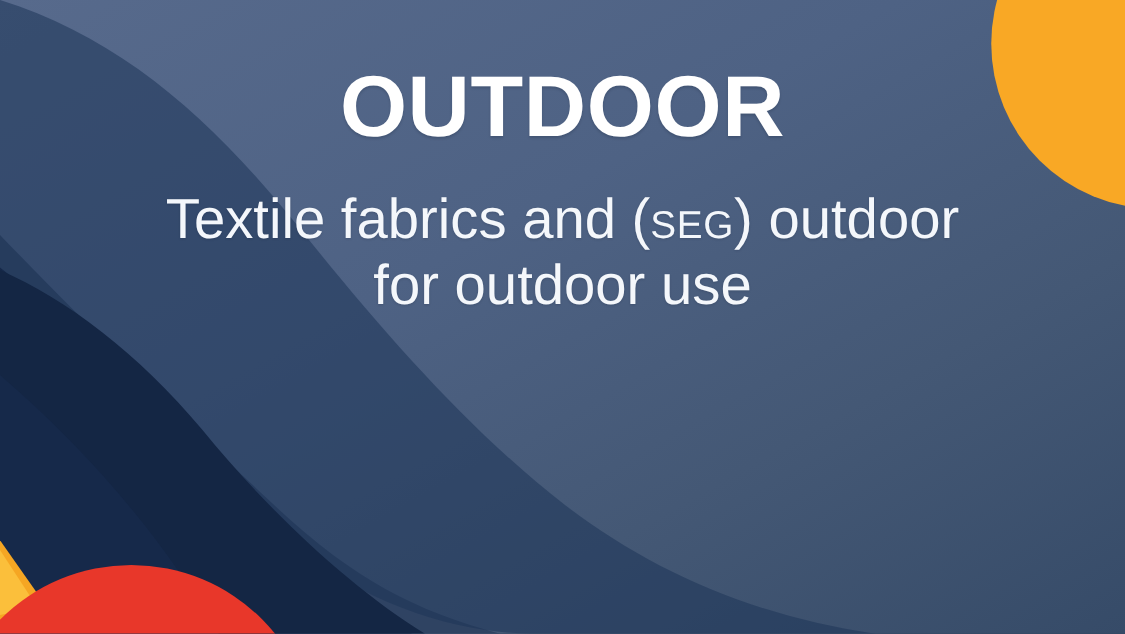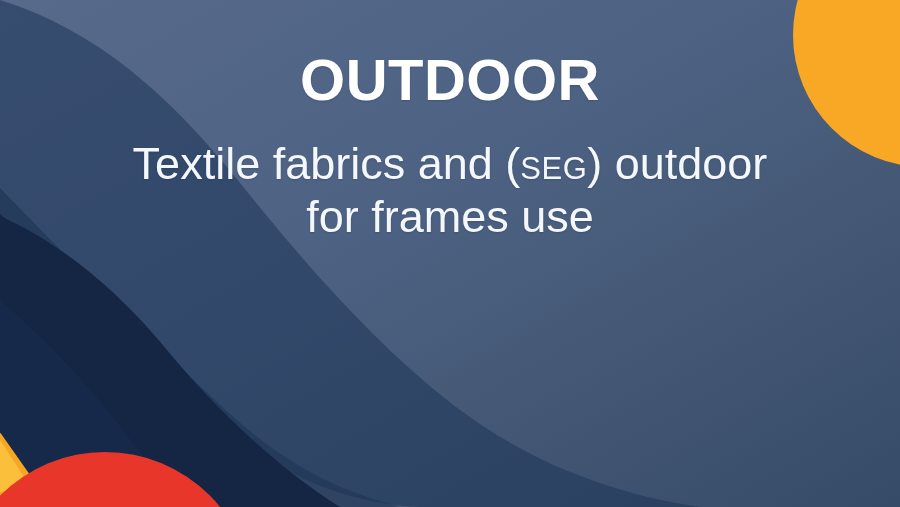--- a/index.html
+++ b/index.html
@@ -45,21 +45,21 @@
     color: #ffffff;
     font-weight: 700;
     font-size: 77px;
     line-height: 0.98;
     letter-spacing: 0.5px;
     text-align: center;
     margin: 0;
     text-shadow: 0 1px 2px rgba(10,20,40,0.18);
   }
   .title-line { display: block; white-space: nowrap; }
-  .title-line-1 { font-size: 58px; }
+  .title-line-1 { font-size: 69px; }
   .title-line-2 { font-size: 77px; margin-top: 8px; }
 
   .subtitle {
     color: #f4f7fb;
     font-weight: 500;
     font-size: 45px;
     line-height: 1.18;
     text-align: center;
     margin: 28px 0 0 0;
     text-shadow: 0 1px 2px rgba(10,20,40,0.16);
@@ -111,17 +111,17 @@
   </svg>
 
   <div class="content">
 
     <h1 class="title">
       <span class="title-line title-line-1">OUTDOOR</span>
     </h1>
 
     <p class="subtitle">
       <span class="sub-line"><span>Textile fabrics and (</span><span class="seg">SEG</span><span>) outdoor</span></span>
-      <span class="sub-line">for frames use</span>
+      <span class="sub-line">for outdoor use</span>
     </p>
 
   </div>
 </div>
 
 </body></html>

